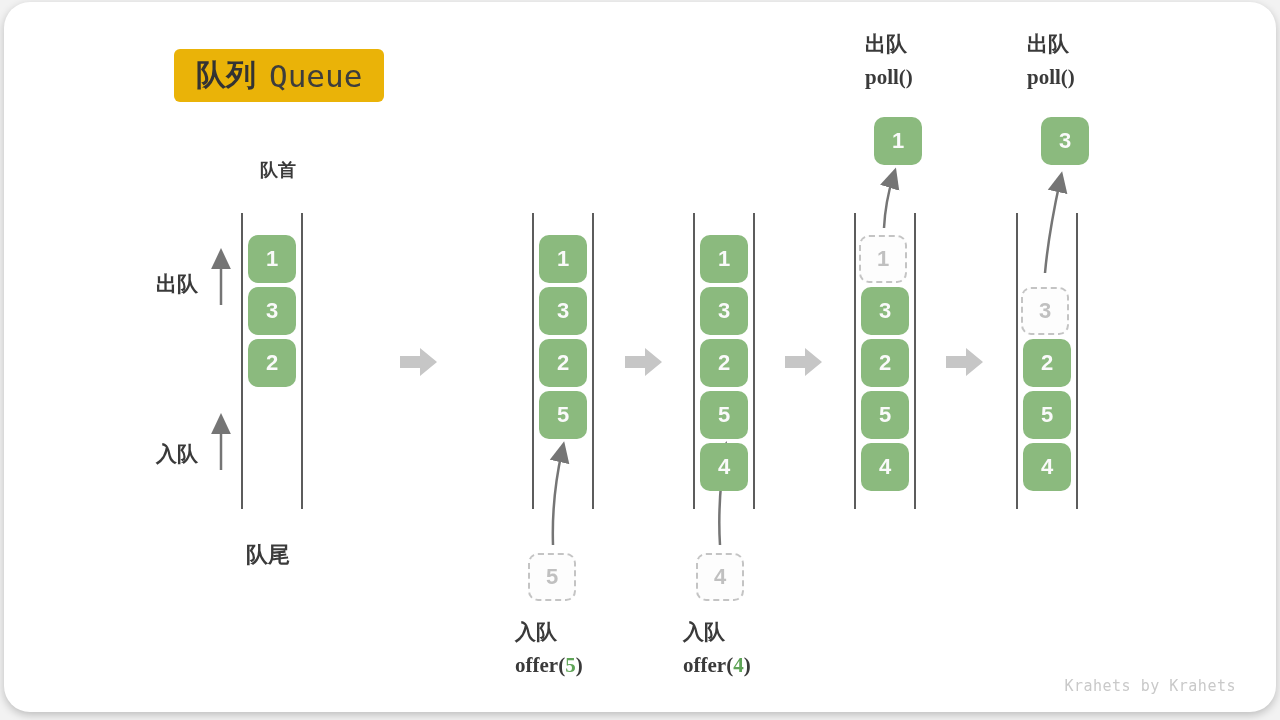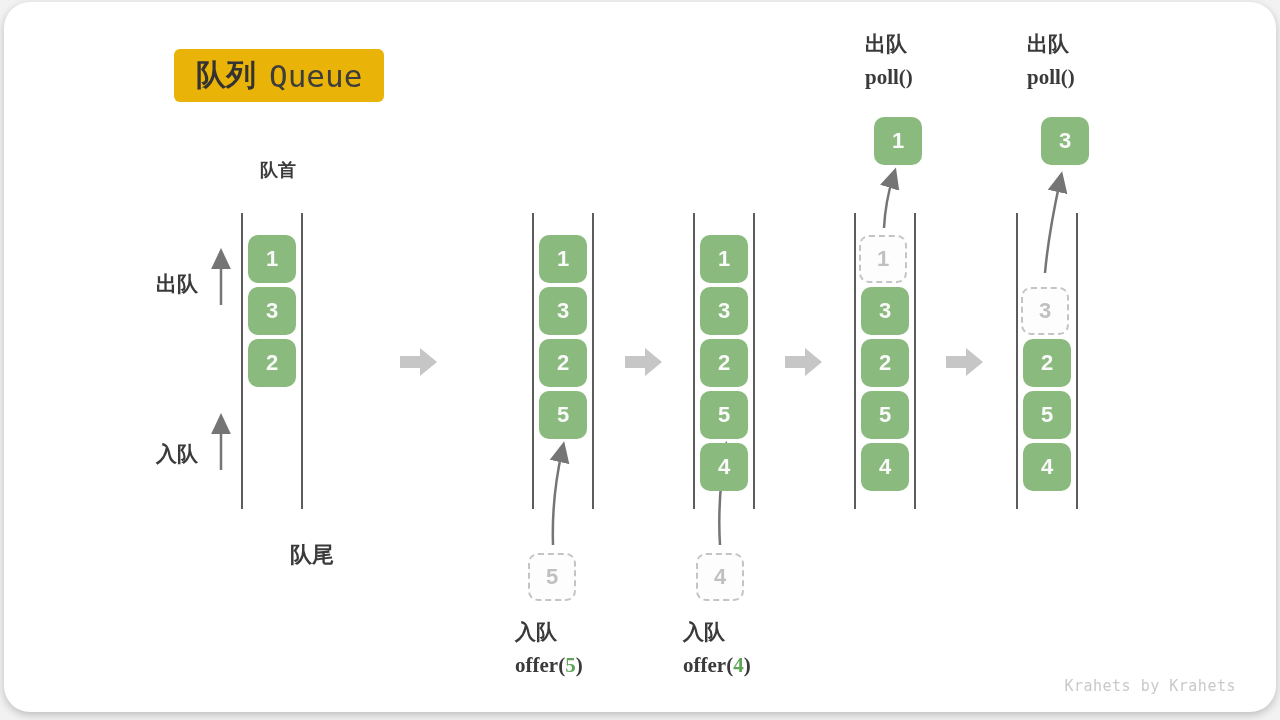--- a/index.html
+++ b/index.html
@@ -11,21 +11,21 @@
 
   
   .title-box{left:170px;top:47px;height:53px;background:#eab308;border-radius:6px;
     display:flex;align-items:center;padding:0 22px;gap:13px;}
   .title-zh{font-size:30px;font-weight:700;color:#333333;}
   .title-en{font-size:31px;color:#3d3d3d;font-family:"DejaVu Sans Mono","Liberation Mono",monospace;}
 
   
   .zh-label{font-size:21px;font-weight:700;color:#3a3a3a;white-space:nowrap;}
   .lbl-front{left:256px;top:156px;font-size:18px;}
-  .lbl-rear{left:242px;top:538px;font-size:22px;margin-left:44px;}
+  .lbl-rear{left:242px;top:538px;font-size:22px;}
   .lbl-deq{left:152px;top:268px;}
   .lbl-enq{left:152px;top:438px;}
 
   
   .qcol{top:211px;width:62px;height:296px;}
   .vline{position:absolute;top:0;width:2px;height:296px;background:#5c5c5c;}
   .vline.l{left:0;} .vline.r{left:60px;}
   .slot{position:absolute;left:7px;width:48px;height:48px;border-radius:10px;
     display:flex;align-items:center;justify-content:center;
     font-size:22px;font-weight:600;}

